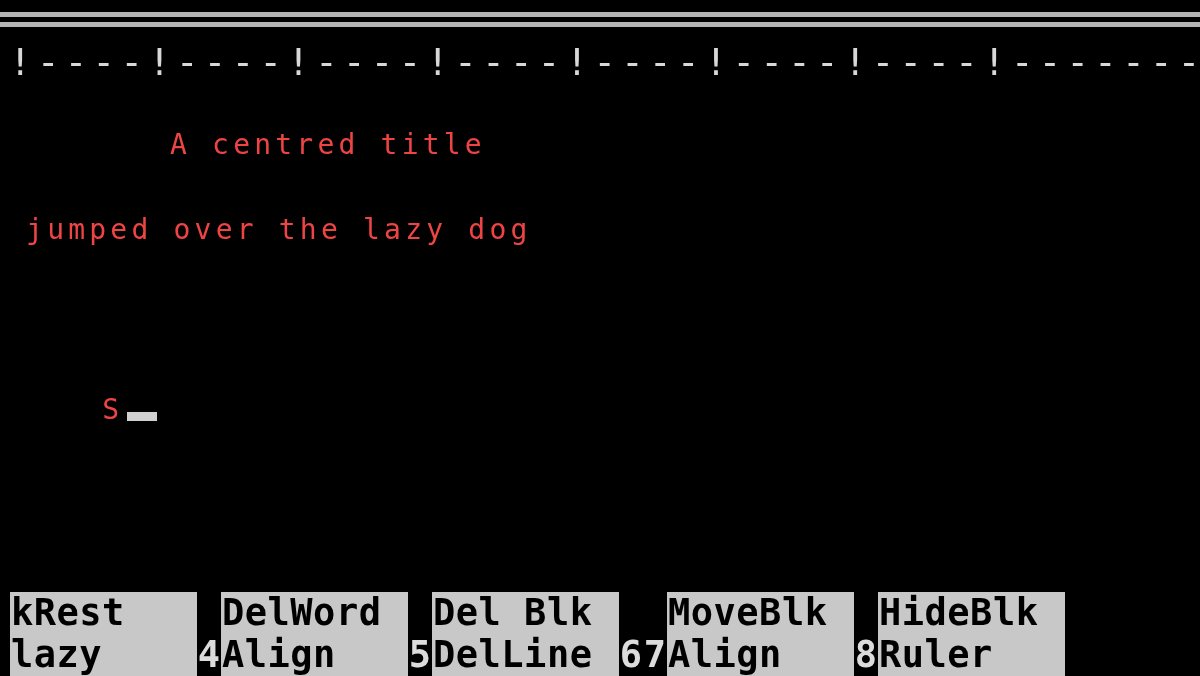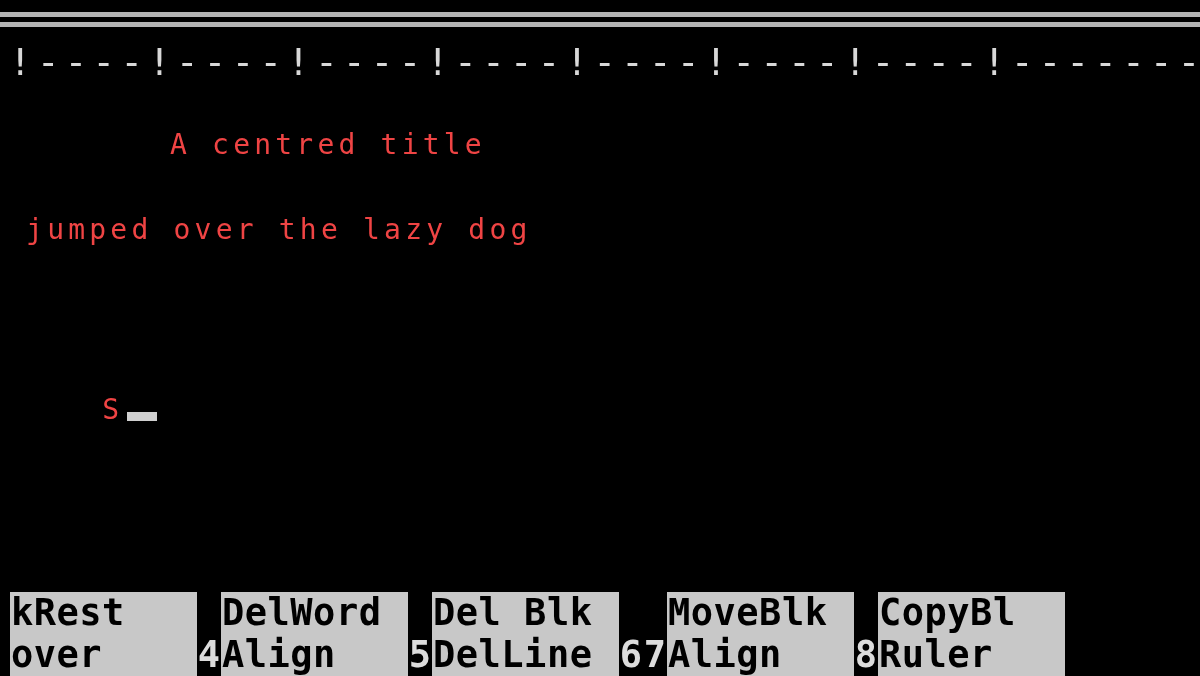--- a/index.html
+++ b/index.html
@@ -167,26 +167,26 @@
       <div class="key-num blank"></div>
       <div class="key-cell">kRest</div>
       <div class="key-gap"></div>
       <div class="key-cell">DelWord</div>
       <div class="key-gap"></div>
       <div class="key-cell">Del Blk</div>
       <div class="key-gap"></div>
       <div class="key-gap"></div>
       <div class="key-cell">MoveBlk</div>
       <div class="key-gap"></div>
-      <div class="key-cell">CopyBl</div>
+      <div class="key-cell">HideBlk</div>
     </div>
 
     <div class="status-row row-bottom">
       <div class="key-num blank"></div>
-      <div class="key-cell">over</div>
+      <div class="key-cell">lazy</div>
       <div class="key-num">4</div>
       <div class="key-cell">Align</div>
       <div class="key-num">5</div>
       <div class="key-cell">DelLine</div>
       <div class="key-num">6</div>
       <div class="key-num">7</div>
       <div class="key-cell">Align</div>
       <div class="key-num">8</div>
       <div class="key-cell">Ruler</div>
     </div>

